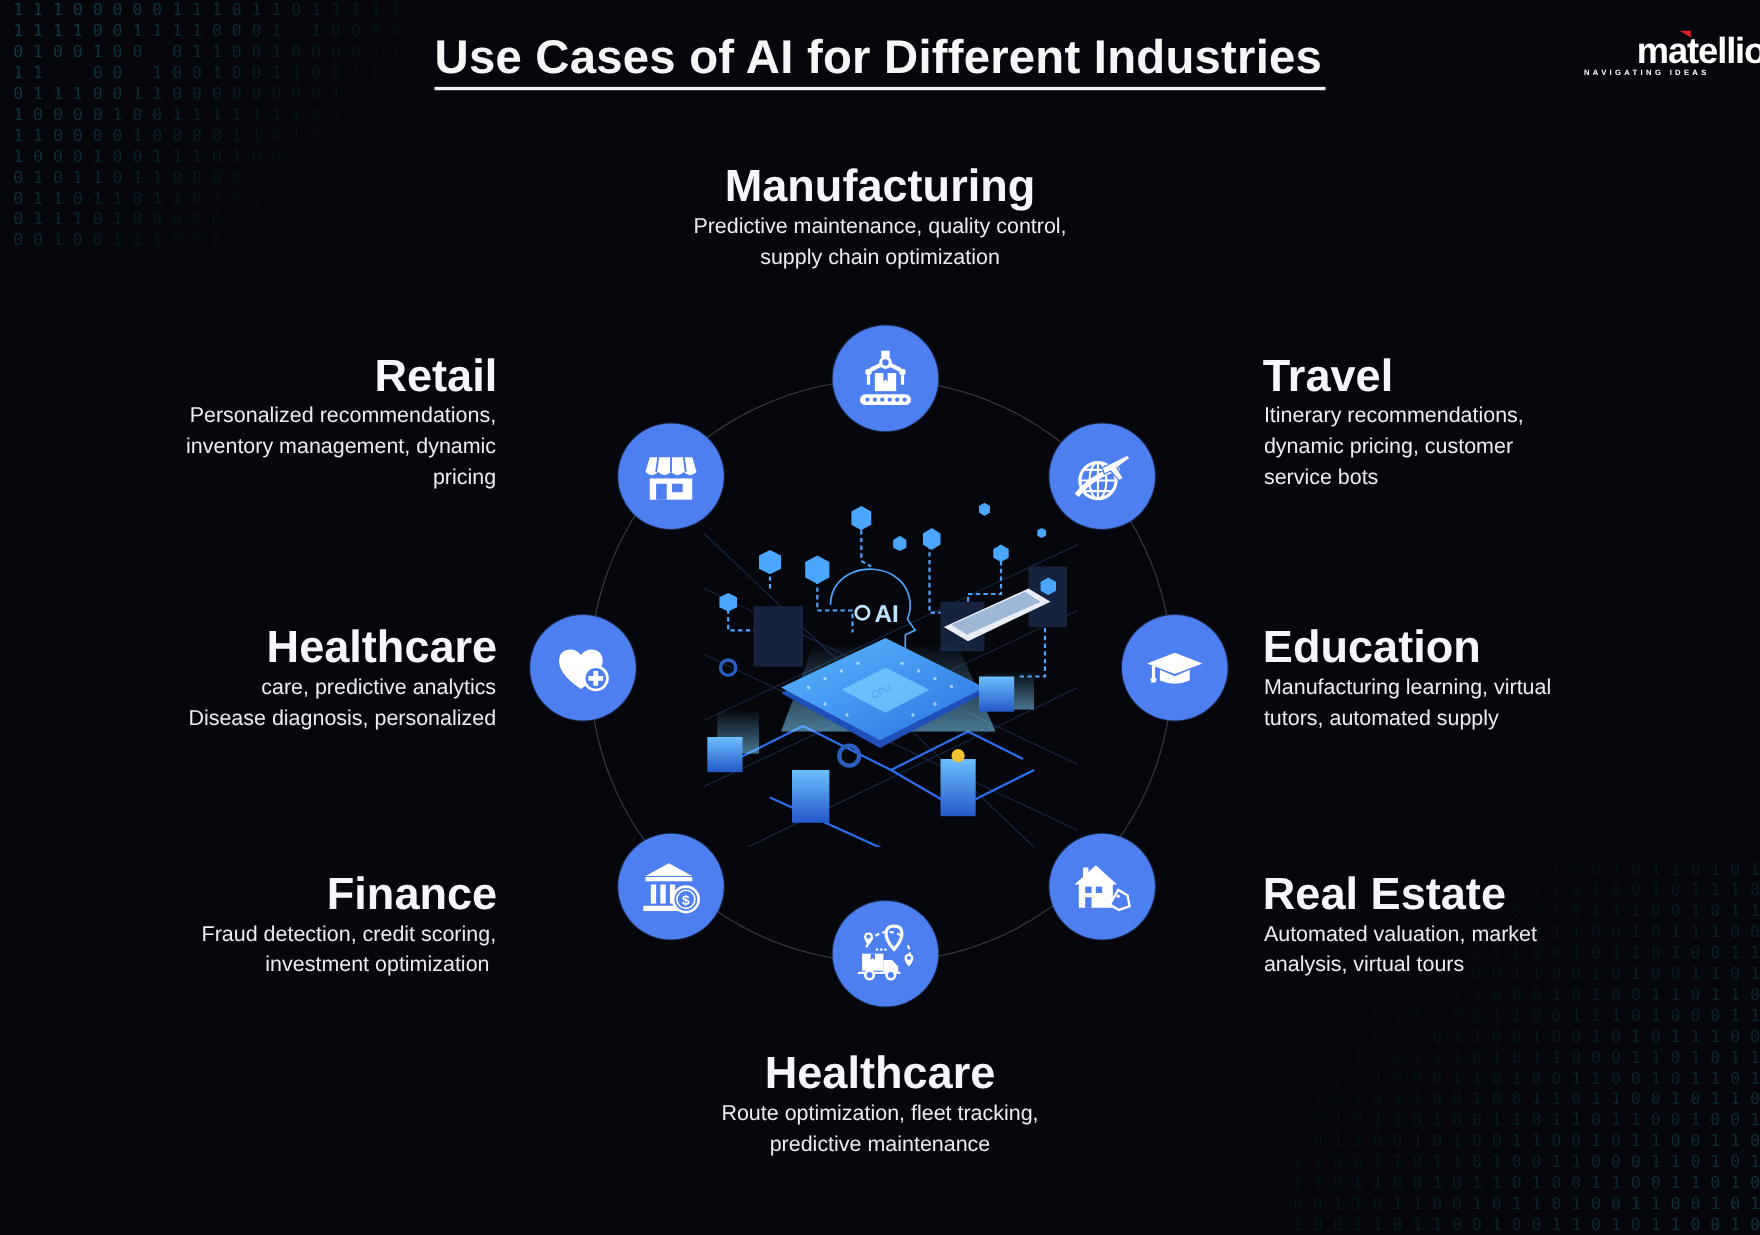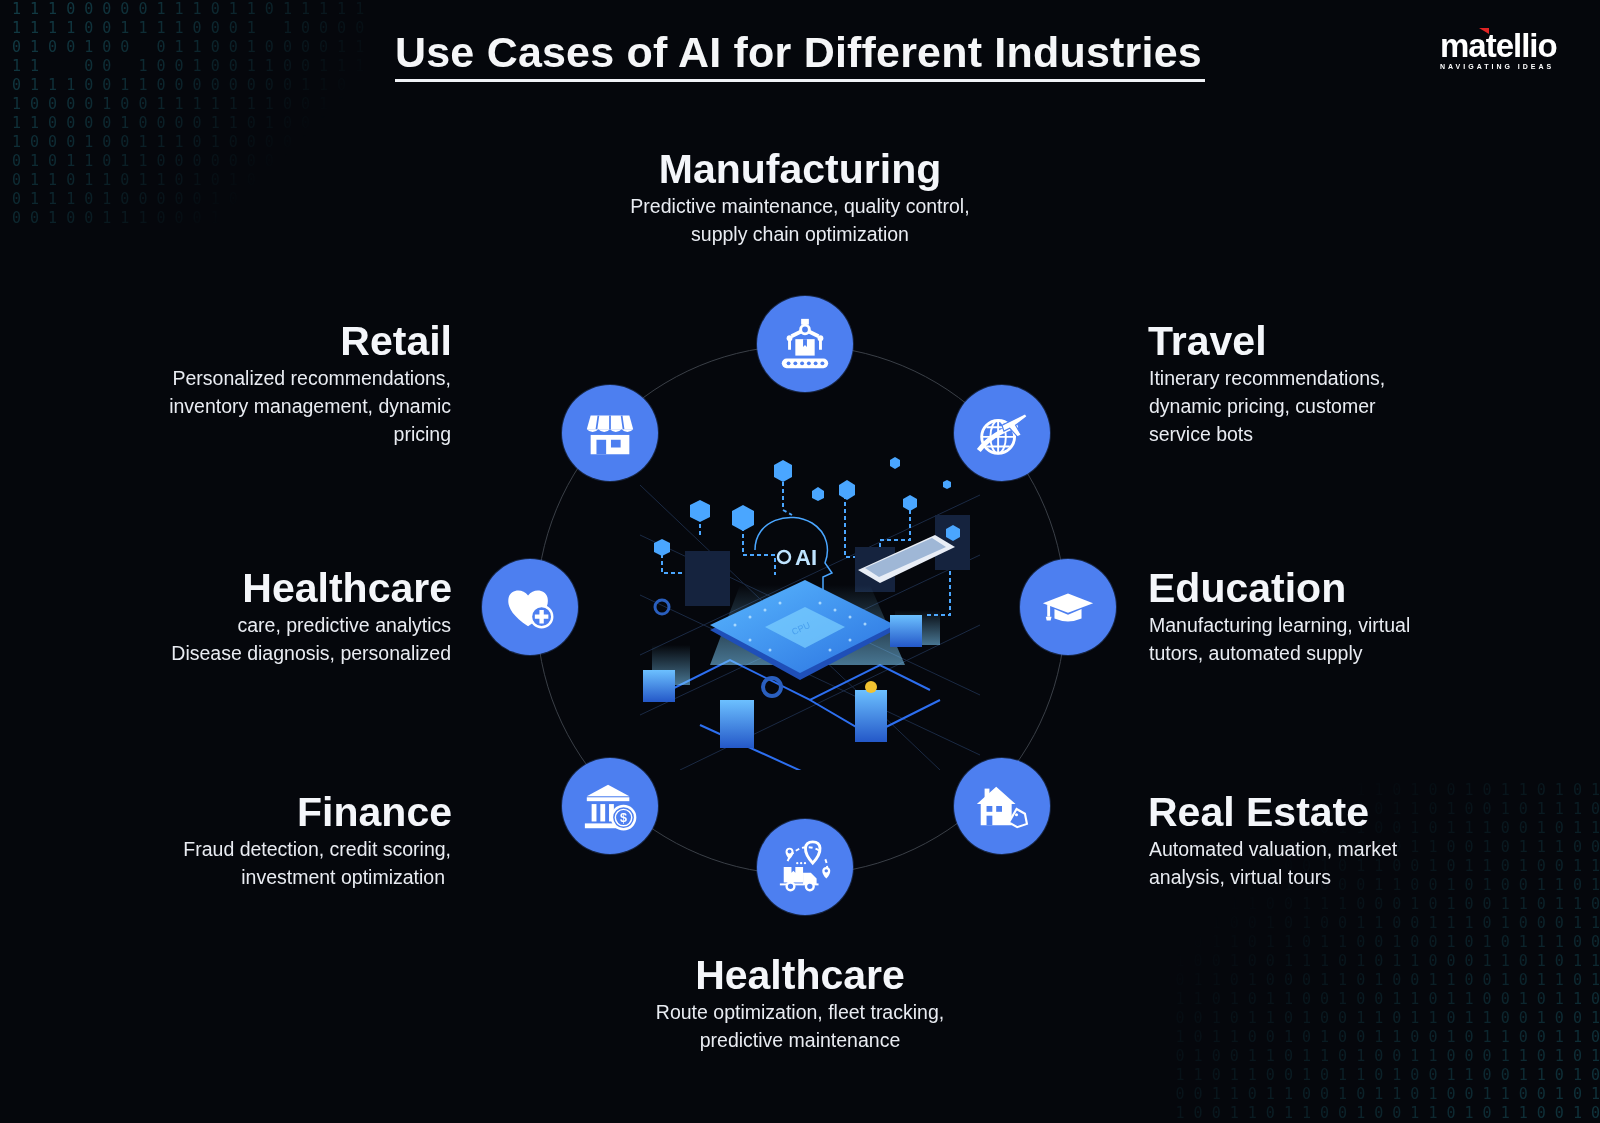--- a/index.html
+++ b/index.html
@@ -23,21 +23,21 @@
             mask-image:linear-gradient(315deg, #000 0%, rgba(0,0,0,0.55) 40%, transparent 78%); }
 
   .title {
     position:absolute; left:395px; top:28px; width:810px;
     font-size:43px; font-weight:bold; letter-spacing:0.2px; color:#f5f6f8;
     text-align:left; white-space:nowrap;
   }
   .title-rule { position:absolute; left:395px; top:79px; width:810px; height:3px; background:#f0f2f6; }
 
   .logo { position:absolute; left:1440px; top:30px; width:130px; }
-  .logo-word { font-size:33px; font-weight:bold; color:#fff; letter-spacing:-1px; line-height:32px; position:relative; }
+  .logo-word { font-size:33px; font-weight:bold; color:#fff; letter-spacing:-1px; line-height:32px; position:relative;margin-left:48px; }
   .logo-accent { position:absolute; left:39px; top:-2px; width:0; height:0;
     border-left:10px solid transparent; border-top:6px solid #e02424; }
   .logo-tag { font-size:7px; letter-spacing:3px; font-weight:bold; color:#fff; margin-top:1px; white-space:nowrap; }
 
   .orbit {
     position:absolute; left:536px; top:345px; width:530px; height:530px;
     border:1px solid #3a3f47; border-radius:50%; box-sizing:border-box;
   }
   .node {
     position:absolute; width:96px; height:96px; border-radius:50%;

